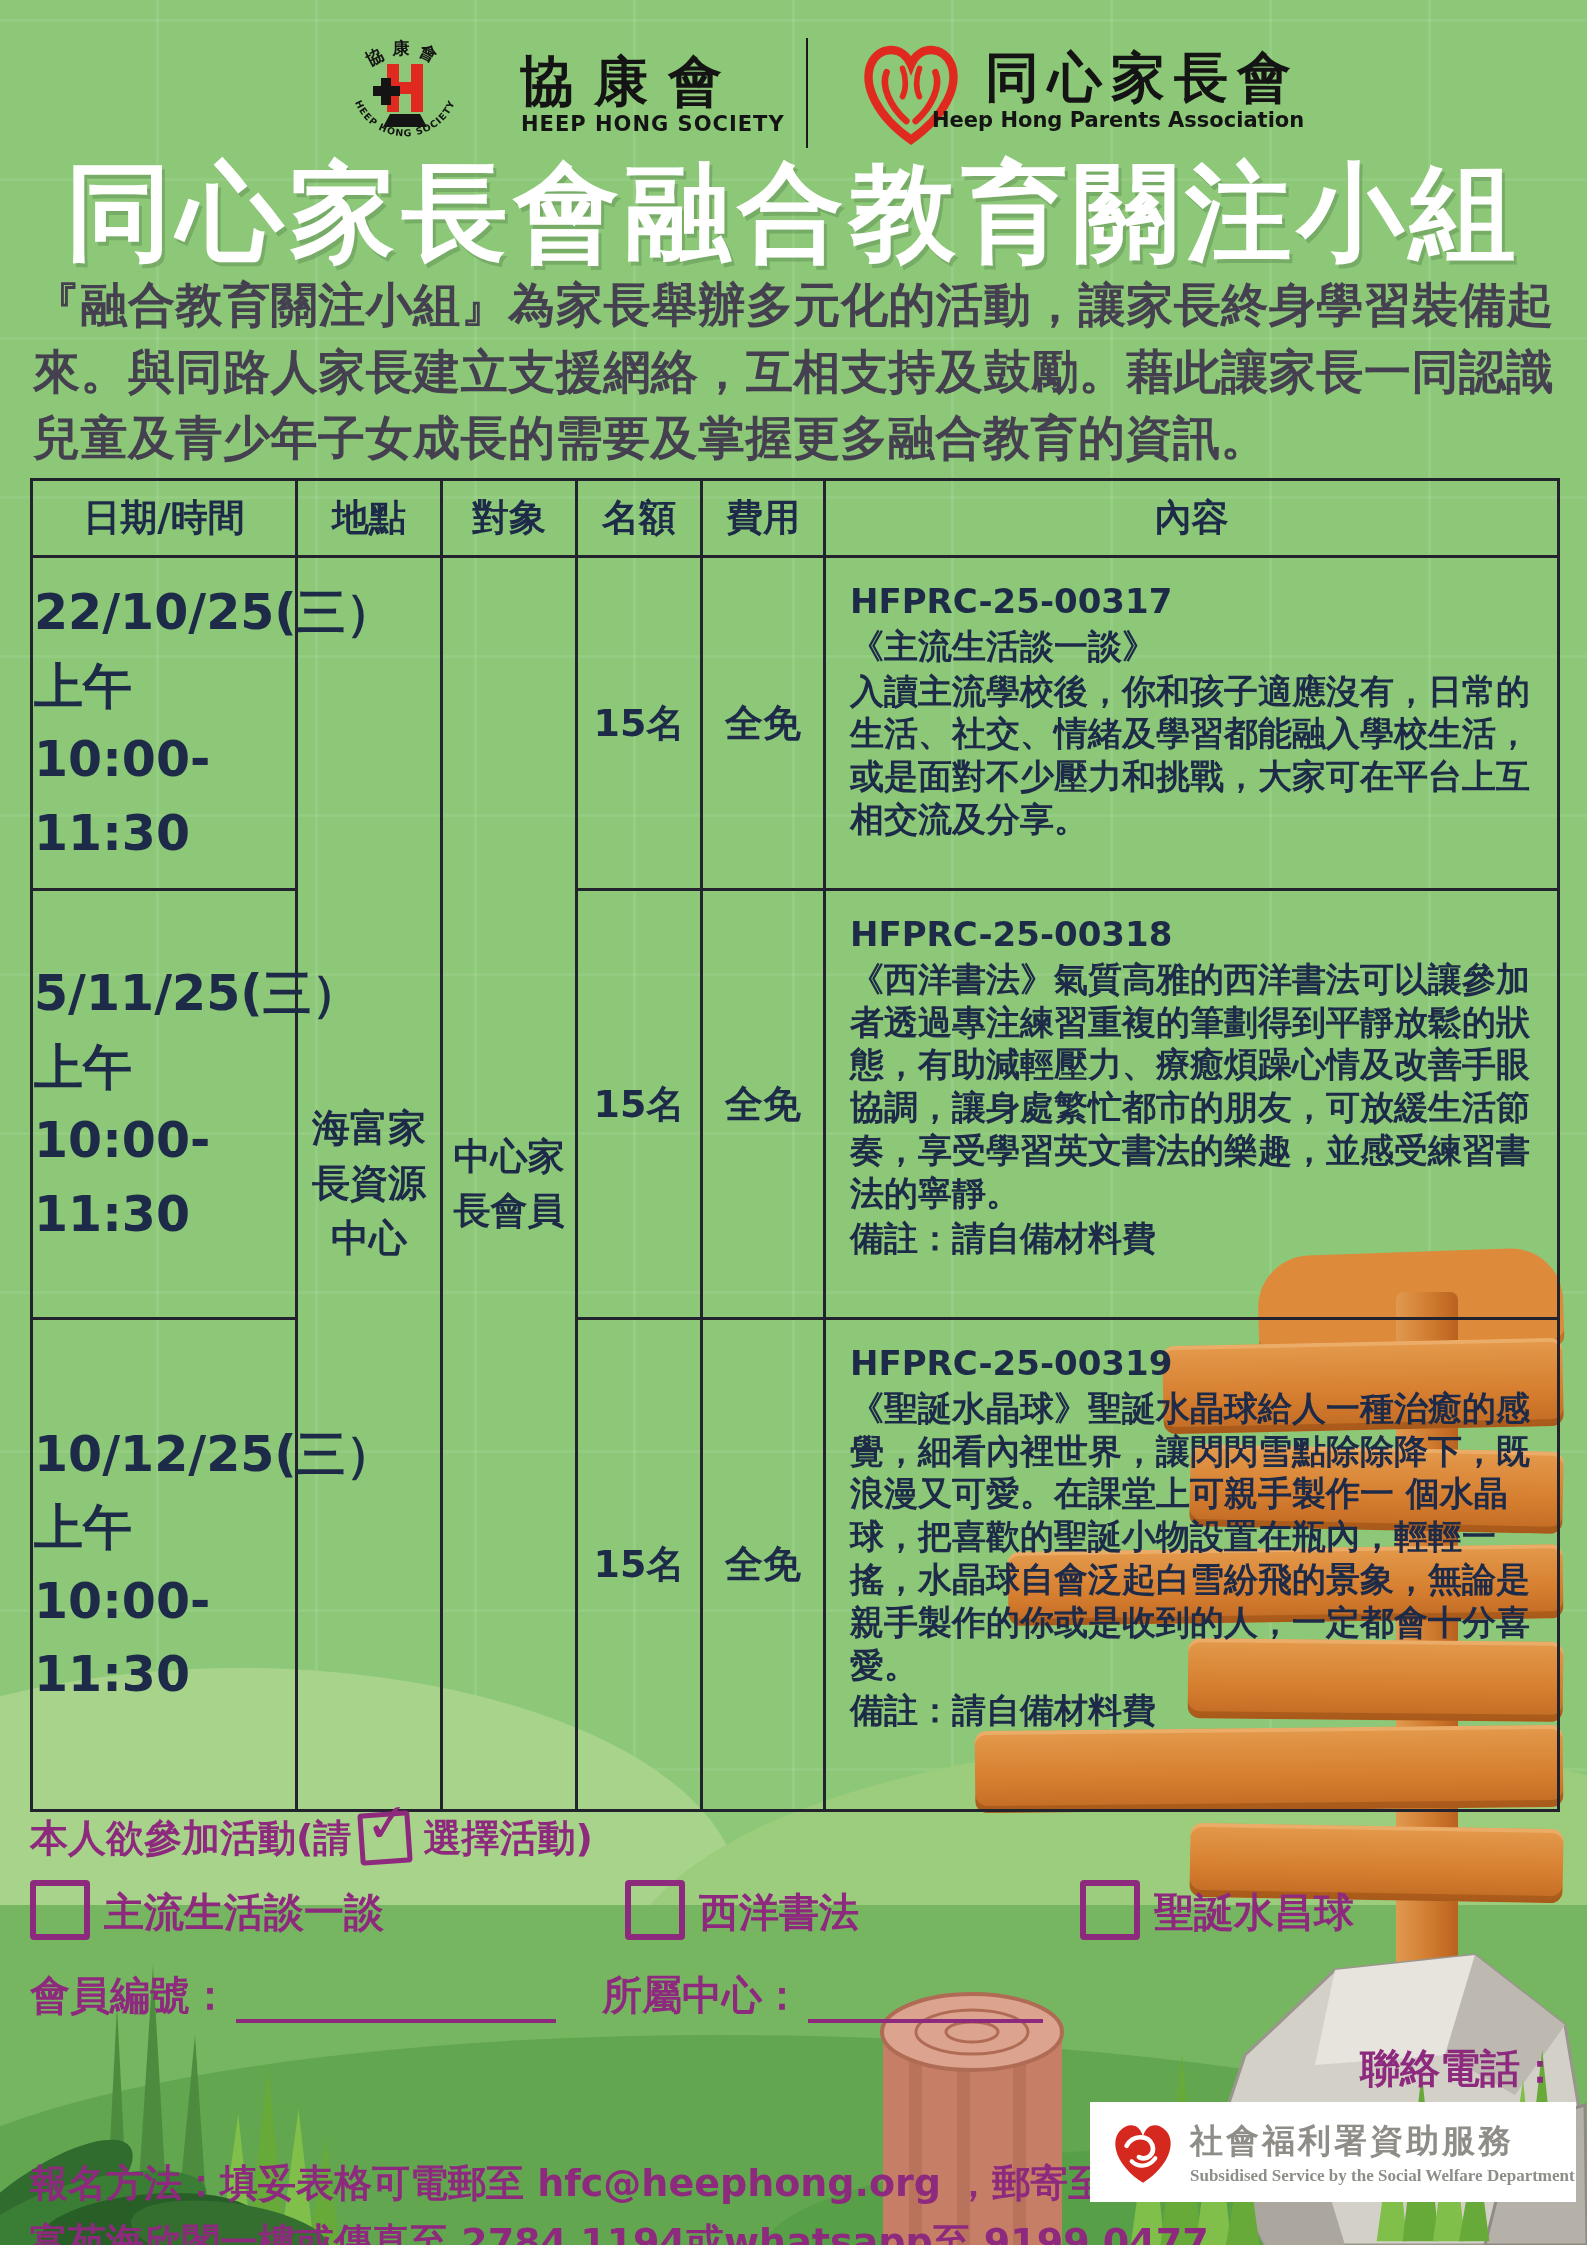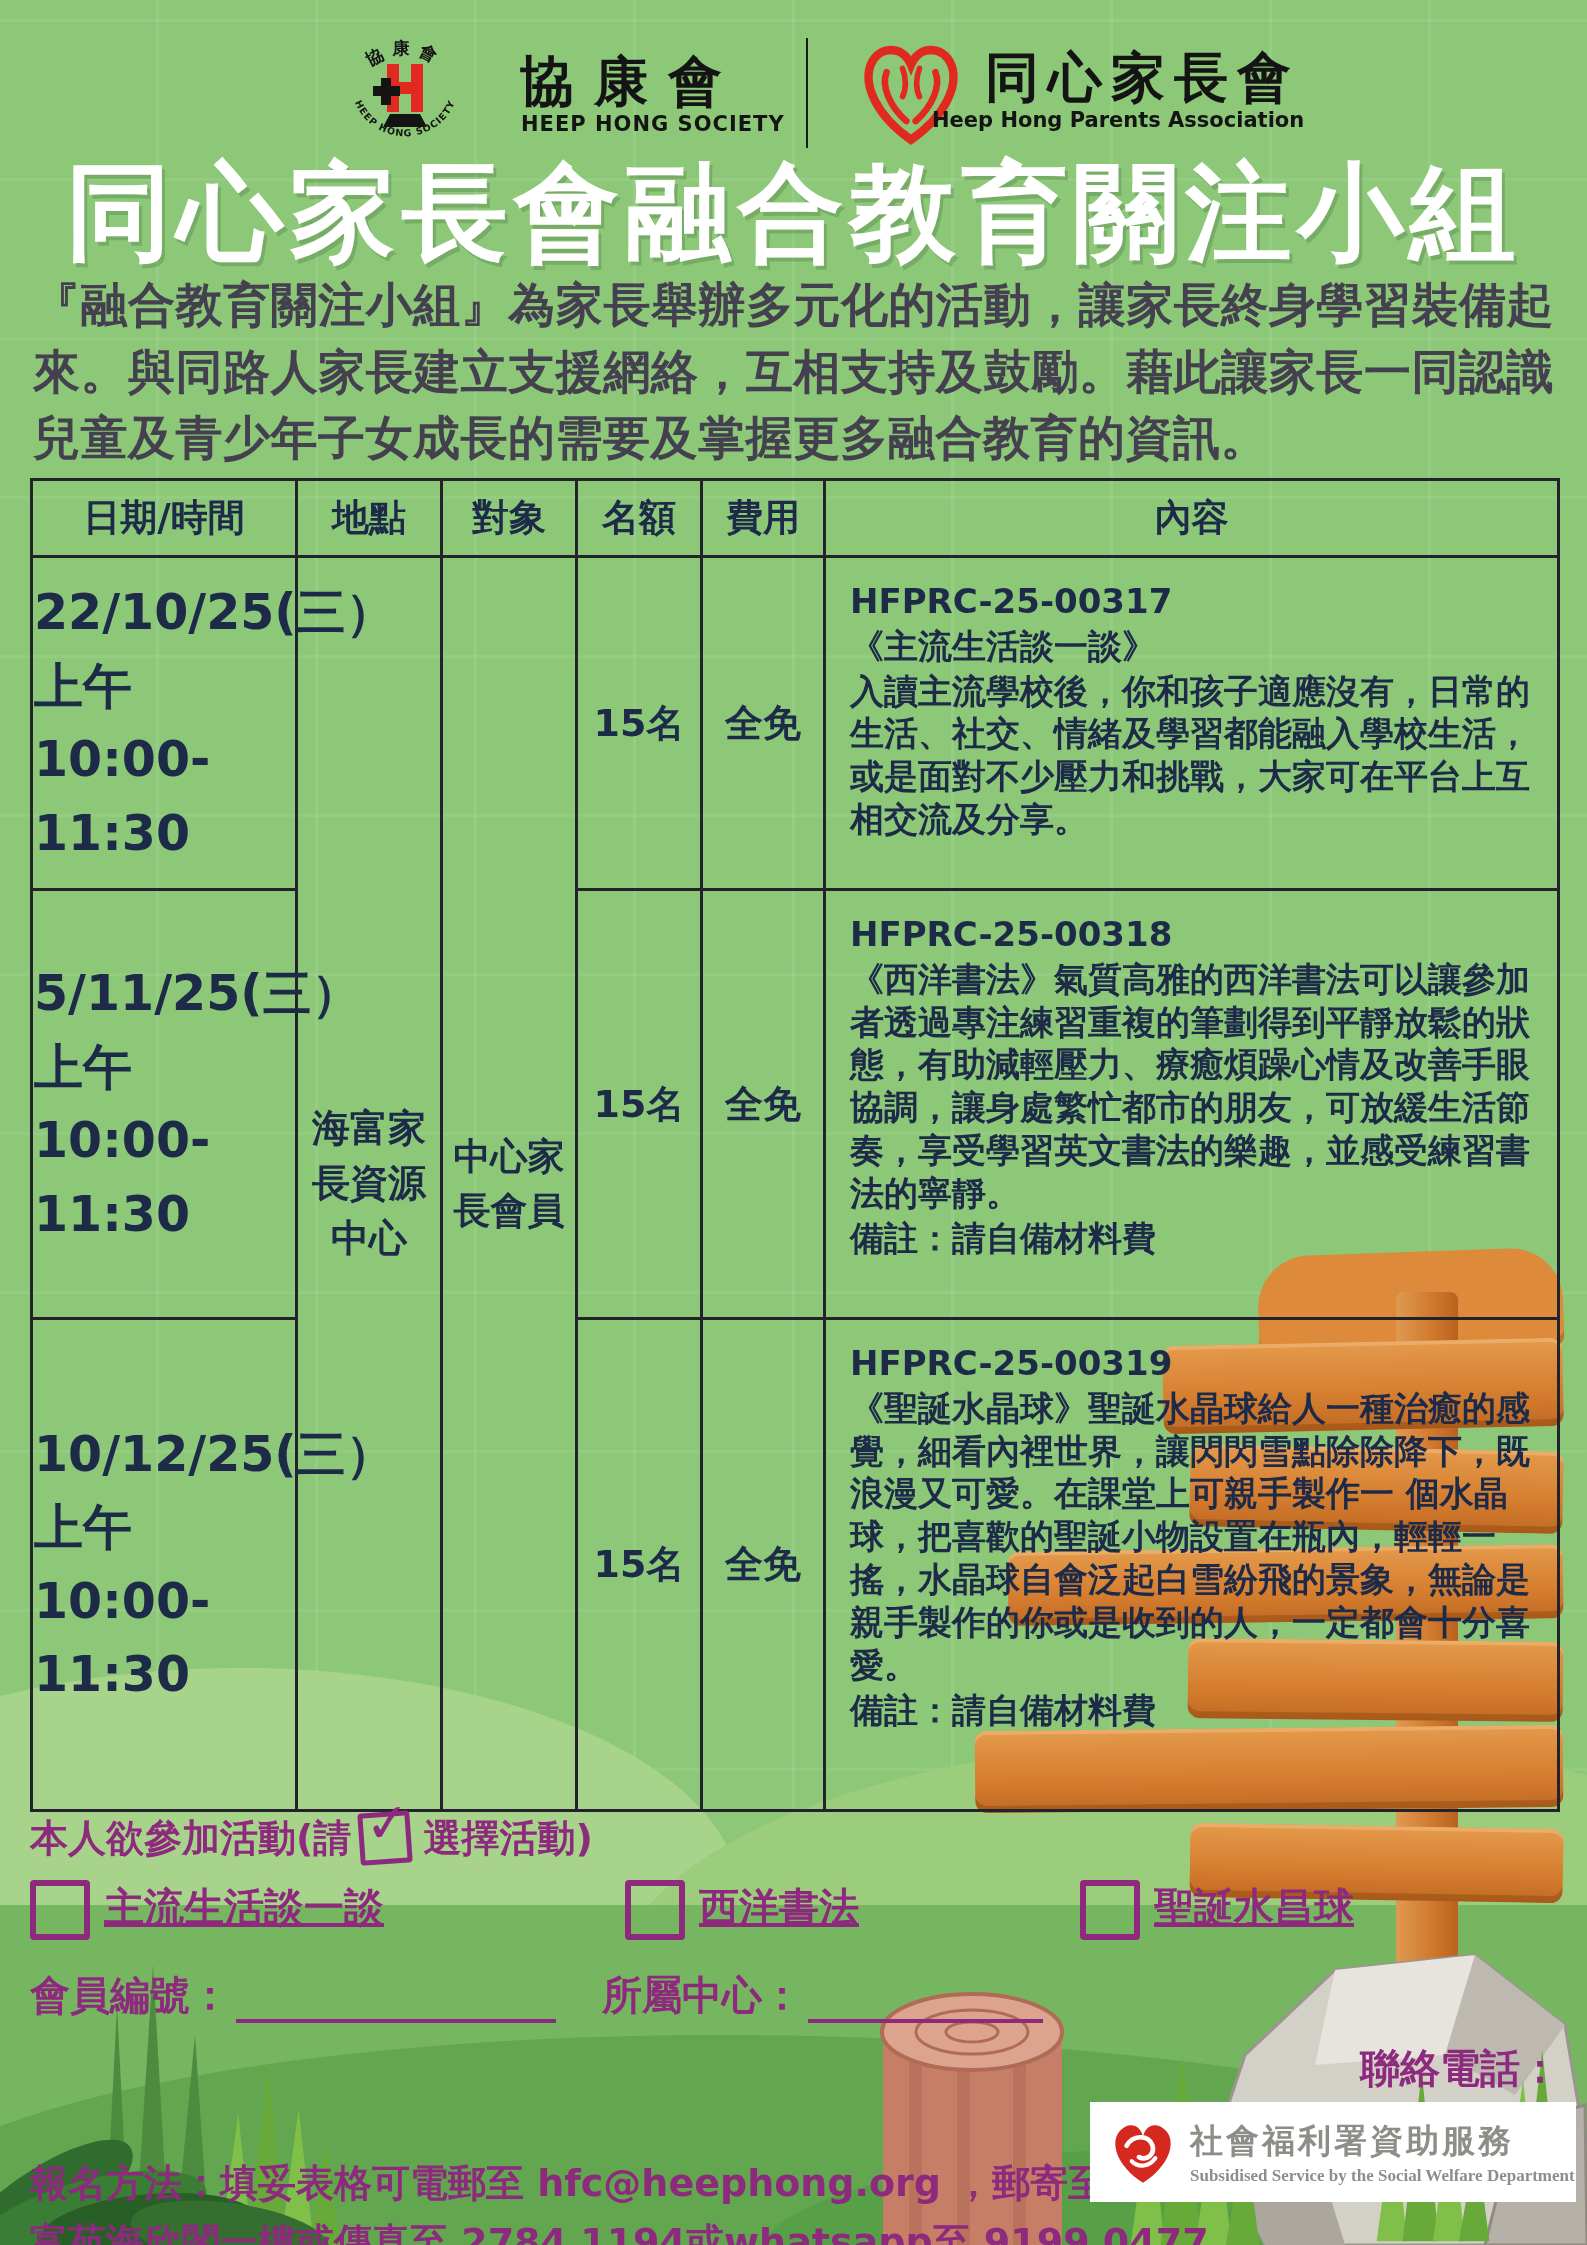--- a/index.html
+++ b/index.html
@@ -62,21 +62,21 @@
   .c-q,.c-f{font-size:38px;font-weight:800;text-align:center;vertical-align:middle;}
   .c-content{vertical-align:top;padding:22px 18px 0 24px;font-size:34px;font-weight:800;line-height:1.26;text-align:left;}
   .c-content .ln{margin:0 0 2px 0;}
   
   .form{left:30px;top:1812px;width:1530px;color:#8e2a7e;font-weight:800;}
   .f-line1{display:flex;align-items:flex-end;font-size:38px;}
   .check-icon{position:relative;display:inline-block;width:42px;height:42px;border:5px solid #8e2a7e;
     border-radius:4px;margin:0 12px 0 8px;transform:rotate(-4deg);}
   .check-icon .tick{position:absolute;left:2px;top:-20px;font-size:54px;font-weight:900;color:#8e2a7e;line-height:1;}
   .f-options{display:flex;margin-top:16px;align-items:center;}
-  .opt{display:flex;align-items:flex-start;text-decoration:underline;}
+  .opt{display:flex;align-items:flex-end;}
   .opt1{width:595px;}.opt2{width:455px;}
   .opt .box{display:inline-block;width:48px;height:48px;border:6px solid #8e2a7e;border-radius:4px;margin-right:14px;background:transparent;}
   .opt .lbl{font-size:40px;}
   .f-fields{display:flex;align-items:flex-end;margin-top:28px;font-size:40px;}
   .fill-line{display:inline-block;border-bottom:4px solid #8e2a7e;height:38px;margin-left:6px;}
   .fl-320{width:320px;} .fl-235{width:235px;} .fl-330{width:330px;}
   .gap40{width:46px;}
   .f-phone{margin-top:18px;font-size:40px;display:flex;align-items:flex-end;flex-direction:column;}
   .f-apply{margin-top:16px;font-size:38px;line-height:1.55;width:1530px;}
   .f-enquiry{margin-top:4px;font-size:38px;}

